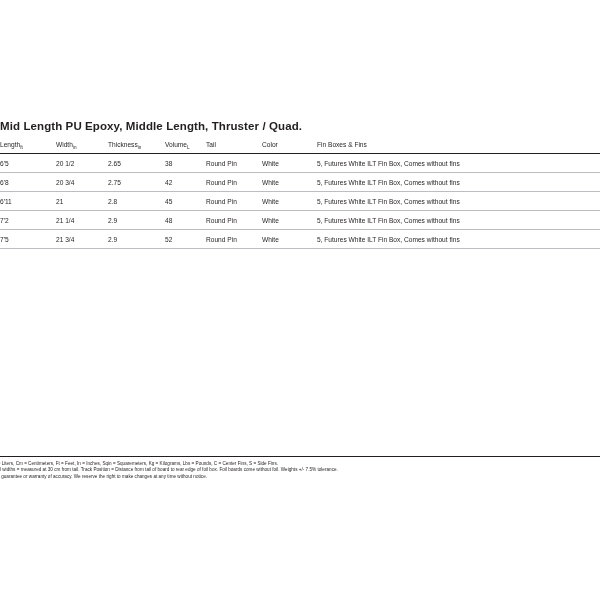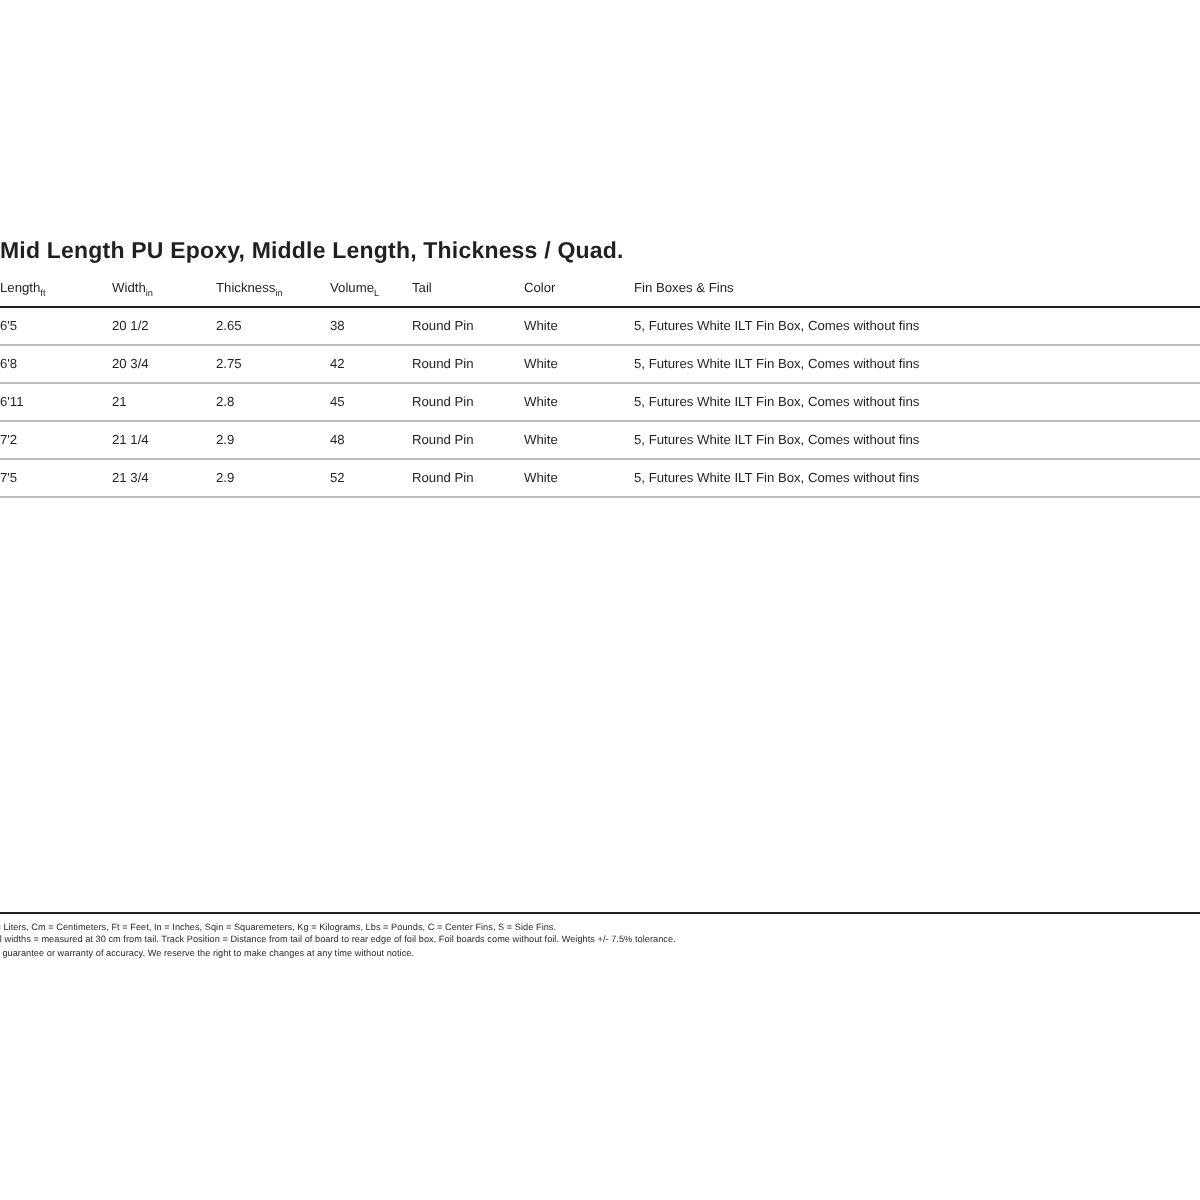--- a/index.html
+++ b/index.html
@@ -95,21 +95,21 @@
     color: #231f20;
     letter-spacing: 0.02px;
     white-space: nowrap;
   }
 </style>
 </head>
 <body>
 
 <div class="page">
 
-  <div class="title">Mid Length PU Epoxy, Middle Length, Thickness / Quad.</div>
+  <div class="title">Mid Length PU Epoxy, Middle Length, Thruster / Quad.</div>
 
   <div class="table-wrap">
     <table class="spec">
       <thead>
         <tr>
           <th class="c0"><span>Length</span><span class="sub">ft</span></th>
           <th class="c1"><span>Width</span><span class="sub">in</span></th>
           <th class="c2"><span>Thickness</span><span class="sub">in</span></th>
           <th class="c3"><span>Volume</span><span class="sub">L</span></th>
           <th class="c4"><span>Tail</span></th>

